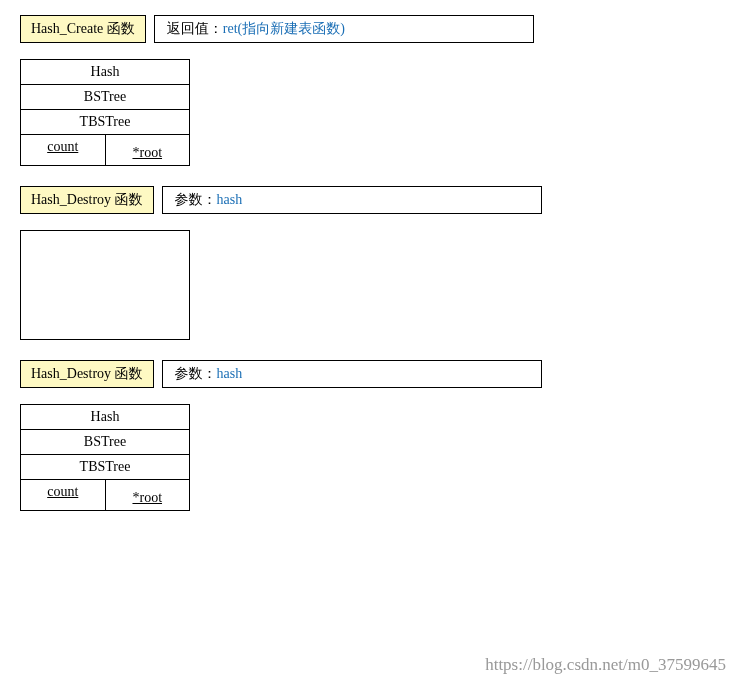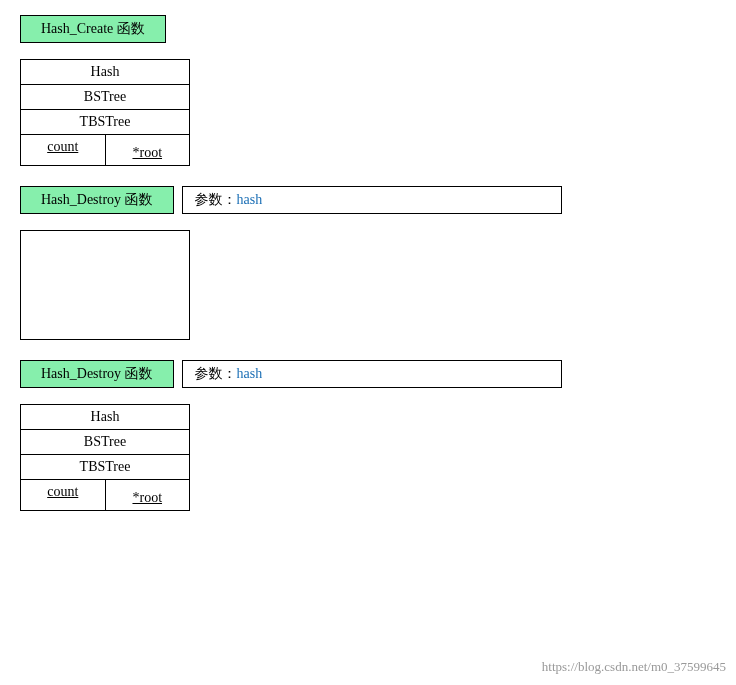--- a/index.html
+++ b/index.html
@@ -24,23 +24,23 @@
 
     .row-flex {
       display: flex;
       align-items: flex-start;
       gap: 8px;
       margin-bottom: 16px;
     }
 
     .label-box {
       border: 1px solid #000;
-      padding: 4px 20px;
+      padding: 4px 10px;
       white-space: nowrap;
-      background: #86efac;
+      background: #fef9c3;
       font-size: 14px;
     }
 
     .desc-box {
       border: 1px solid #000;
       padding: 4px 12px;
       flex: 1;
       max-width: 380px;
       background: #fff;
       font-size: 14px;
@@ -88,32 +88,35 @@
       width: 170px;
       height: 110px;
       margin-bottom: 20px;
       background: #fff;
     }
 
     .watermark {
       position: fixed;
       bottom: 10px;
       right: 10px;
-      font-size: 13px;
+      font-size: 17px;
       color: #999;
       margin-top: 16px;
     }
   </style>
 </head>
 <body>
 
 <div class="section">
   <div class="row-flex">
     <div class="label-box">
       <span>Hash_Create 函数</span>
+    </div>
+    <div class="desc-box">
+      <span style="color:#000;">返回值：</span><span style="color:#1a6eb5;">ret(指向新建表函数)</span>
     </div>
   </div>
 
   <table class="struct-table">
     <tbody>
         <tr>
       <td>Hash</td>
     </tr>
     <tr>
       <td>BSTree</td>

